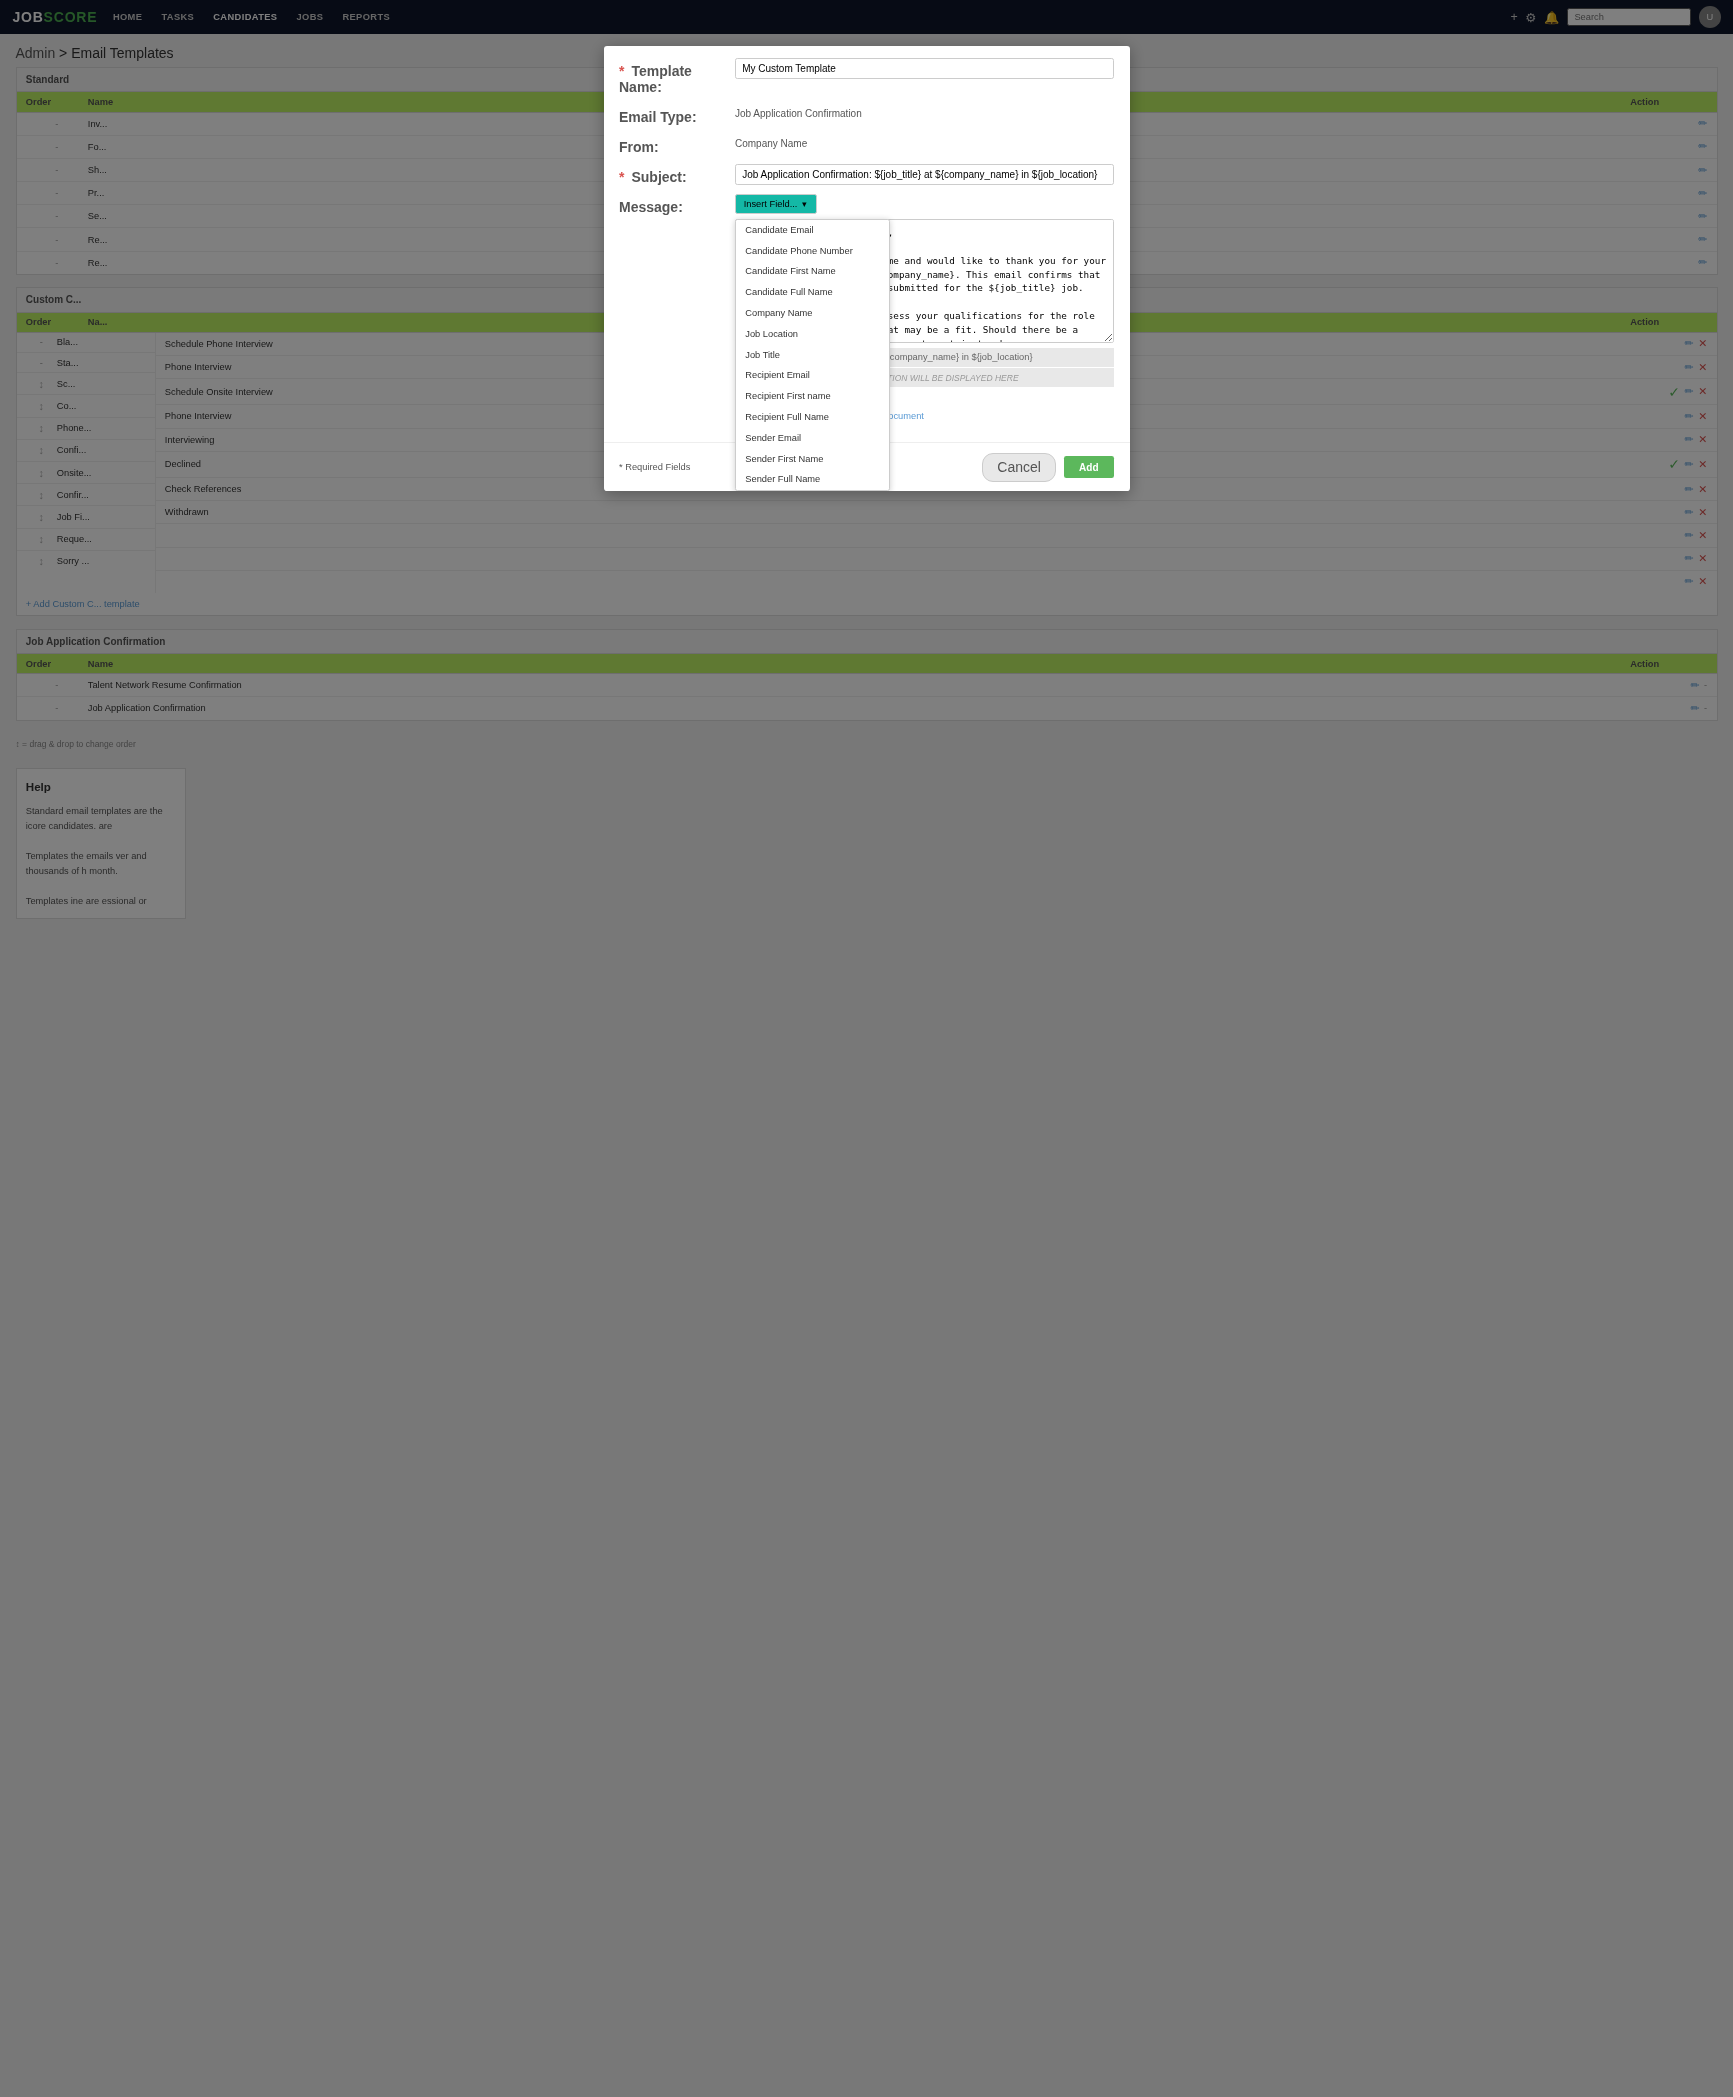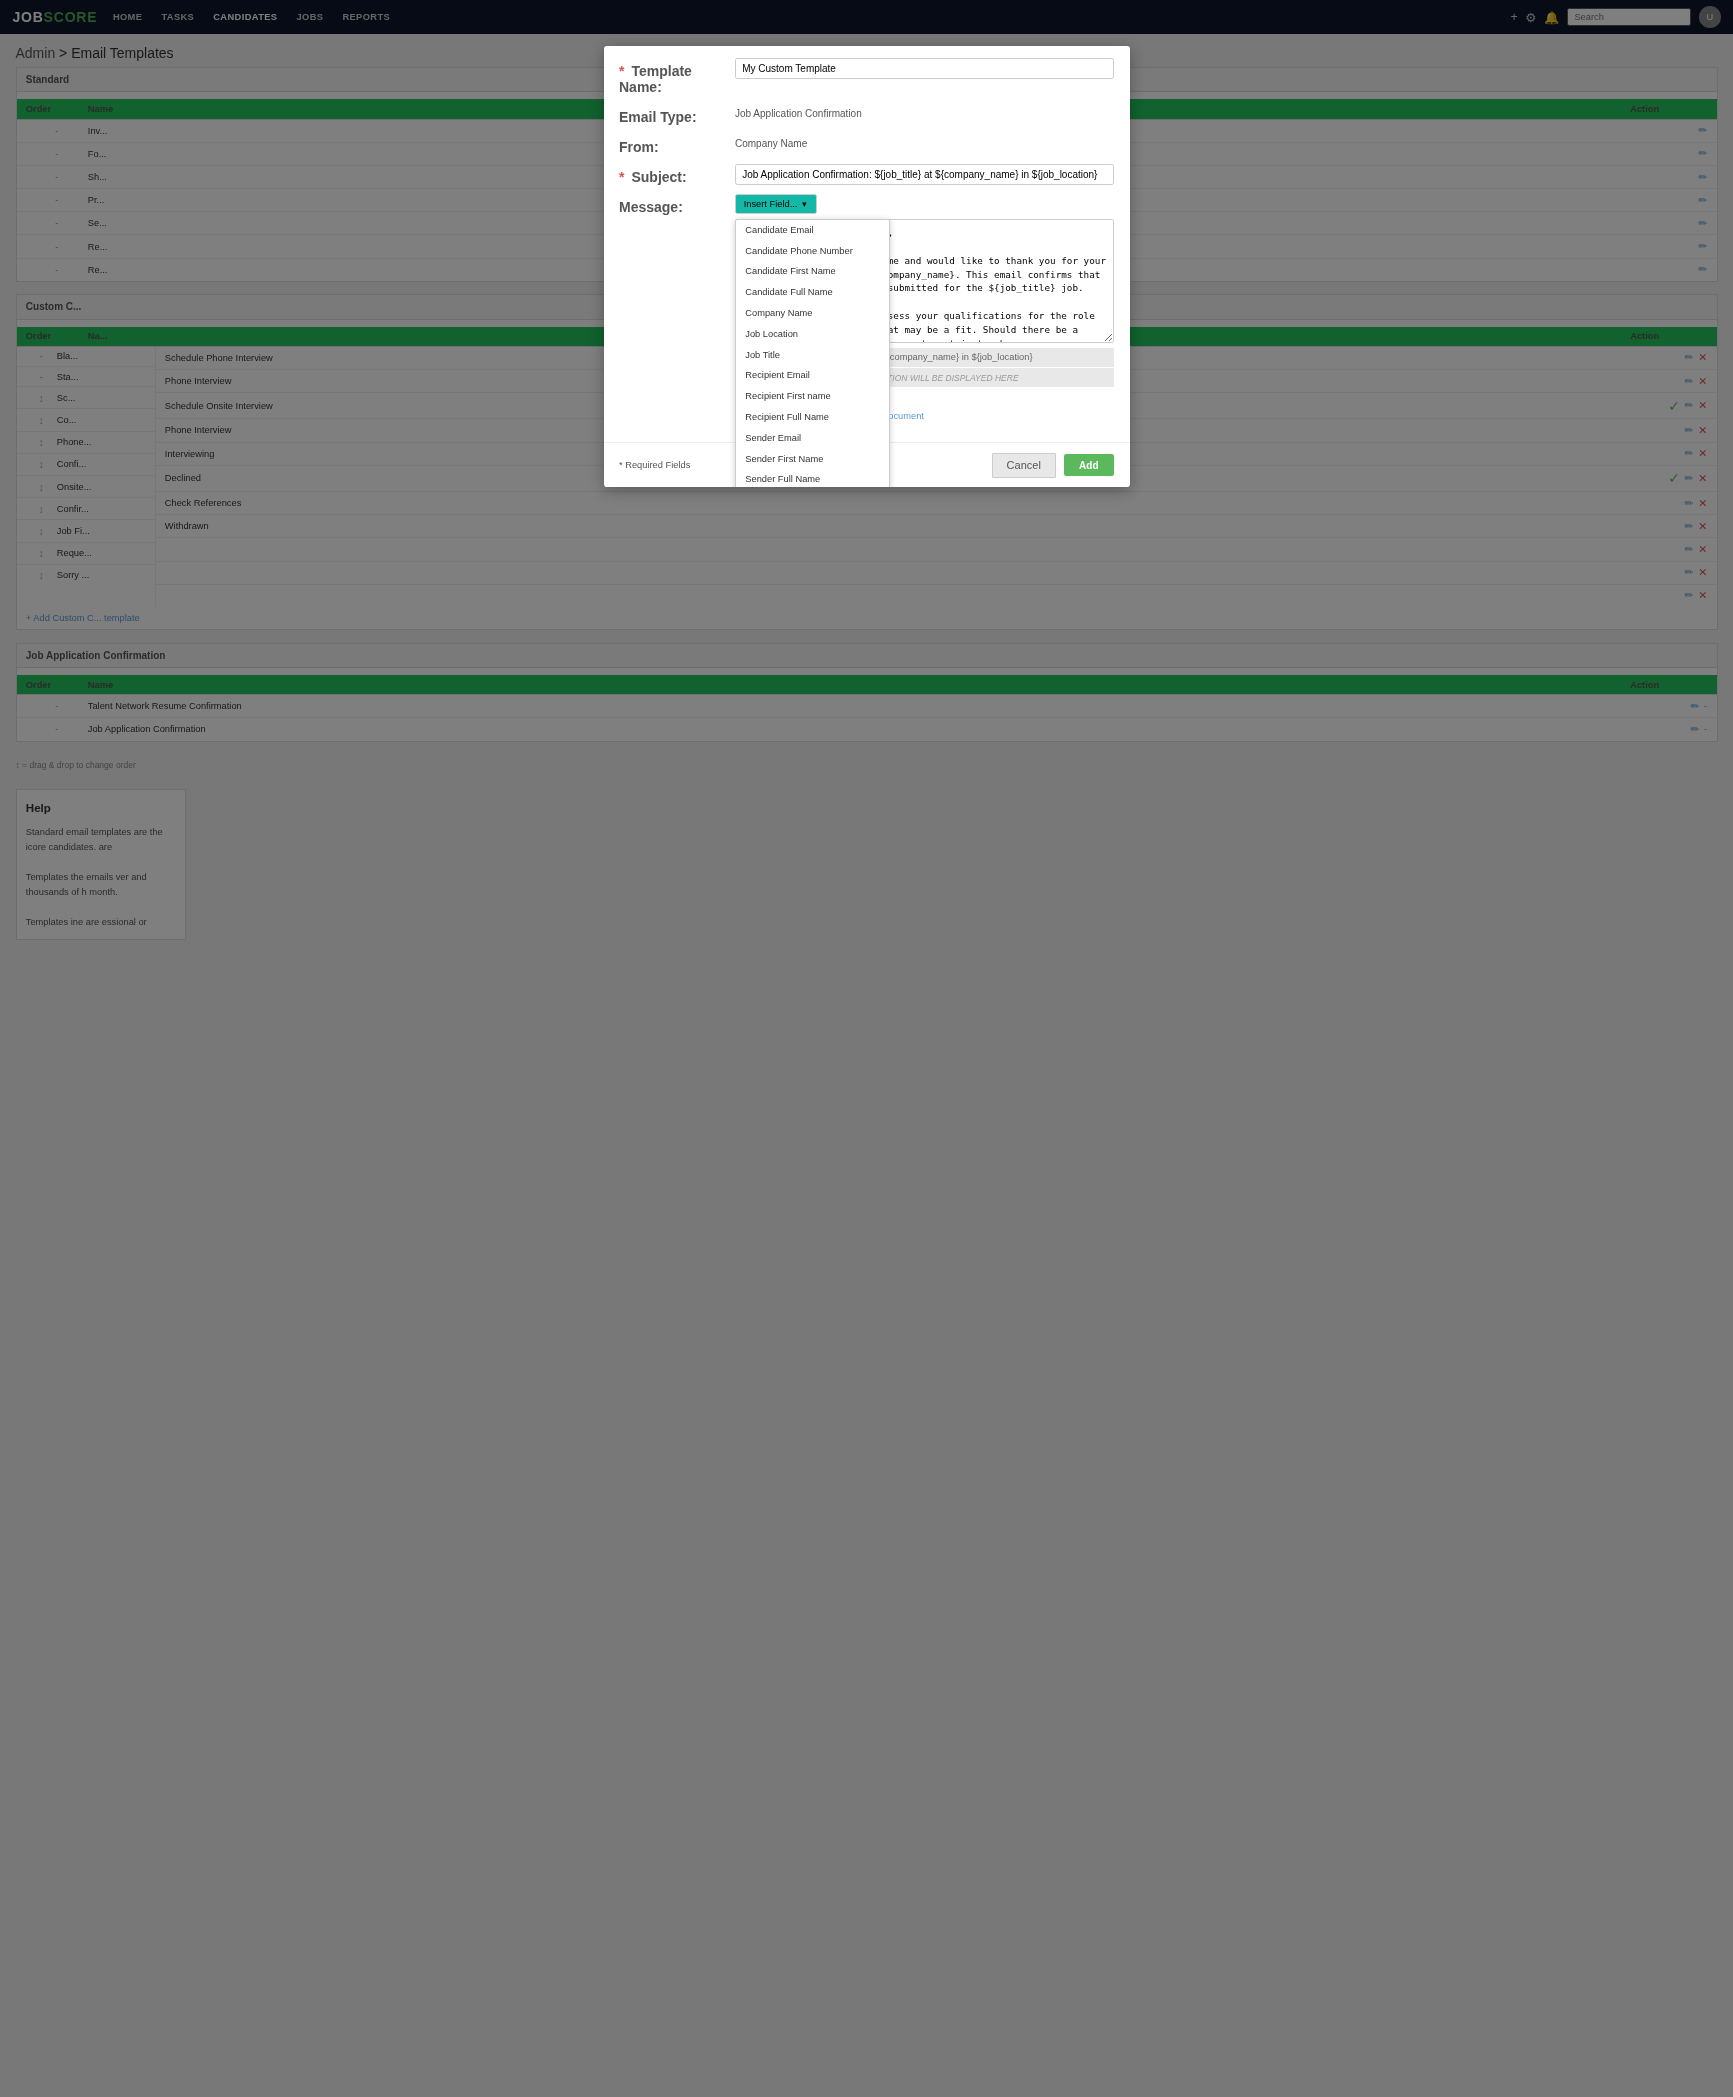--- a/index.html
+++ b/index.html
@@ -91,22 +91,21 @@
       border-bottom: 0.8px solid #ddd;
     }
     .table-header {
       display: grid;
       grid-template-columns: 62px 1fr 77px;
       padding: 4.6px 9.3px;
       font-size: 9.3px;
       font-weight: bold;
       color: #555;
       border-bottom: 0.8px solid #ddd;
-      background: #22c55e;
-      margin-top: 7px;
+      background: #bef264;
     }
     .table-row {
       display: grid;
       grid-template-columns: 62px 1fr 77px;
       padding: 4.6px 9.3px;
       font-size: 9.3px;
       border-bottom: 0.8px solid #eee;
       align-items: center;
     }
     .table-row:last-child { border-bottom: none; }
@@ -274,23 +273,23 @@
       justify-content: flex-end;
       gap: 7.7px;
       padding: 9.3px 15.5px;
       border-top: 0.8px solid #eee;
     }
     .required-note { font-size: 9.3px; color: #555; margin-right: auto; }
     .btn-cancel {
       padding: 5.4px 14px;
       background: #e8e8e8;
       border: 0.8px solid #ccc;
-      border-radius: 1px;
-      cursor: pointer;
-      font-size: 11px;
+      border-radius: 11px;
+      cursor: pointer;
+      font-size: 14px;
       color: #555;
     }
     .btn-add {
       padding: 5.4px 15.5px;
       background: #5cb85c;
       border: none;
       border-radius: 2.3px;
       cursor: pointer;
       font-size: 10px;
       color: #fff;

